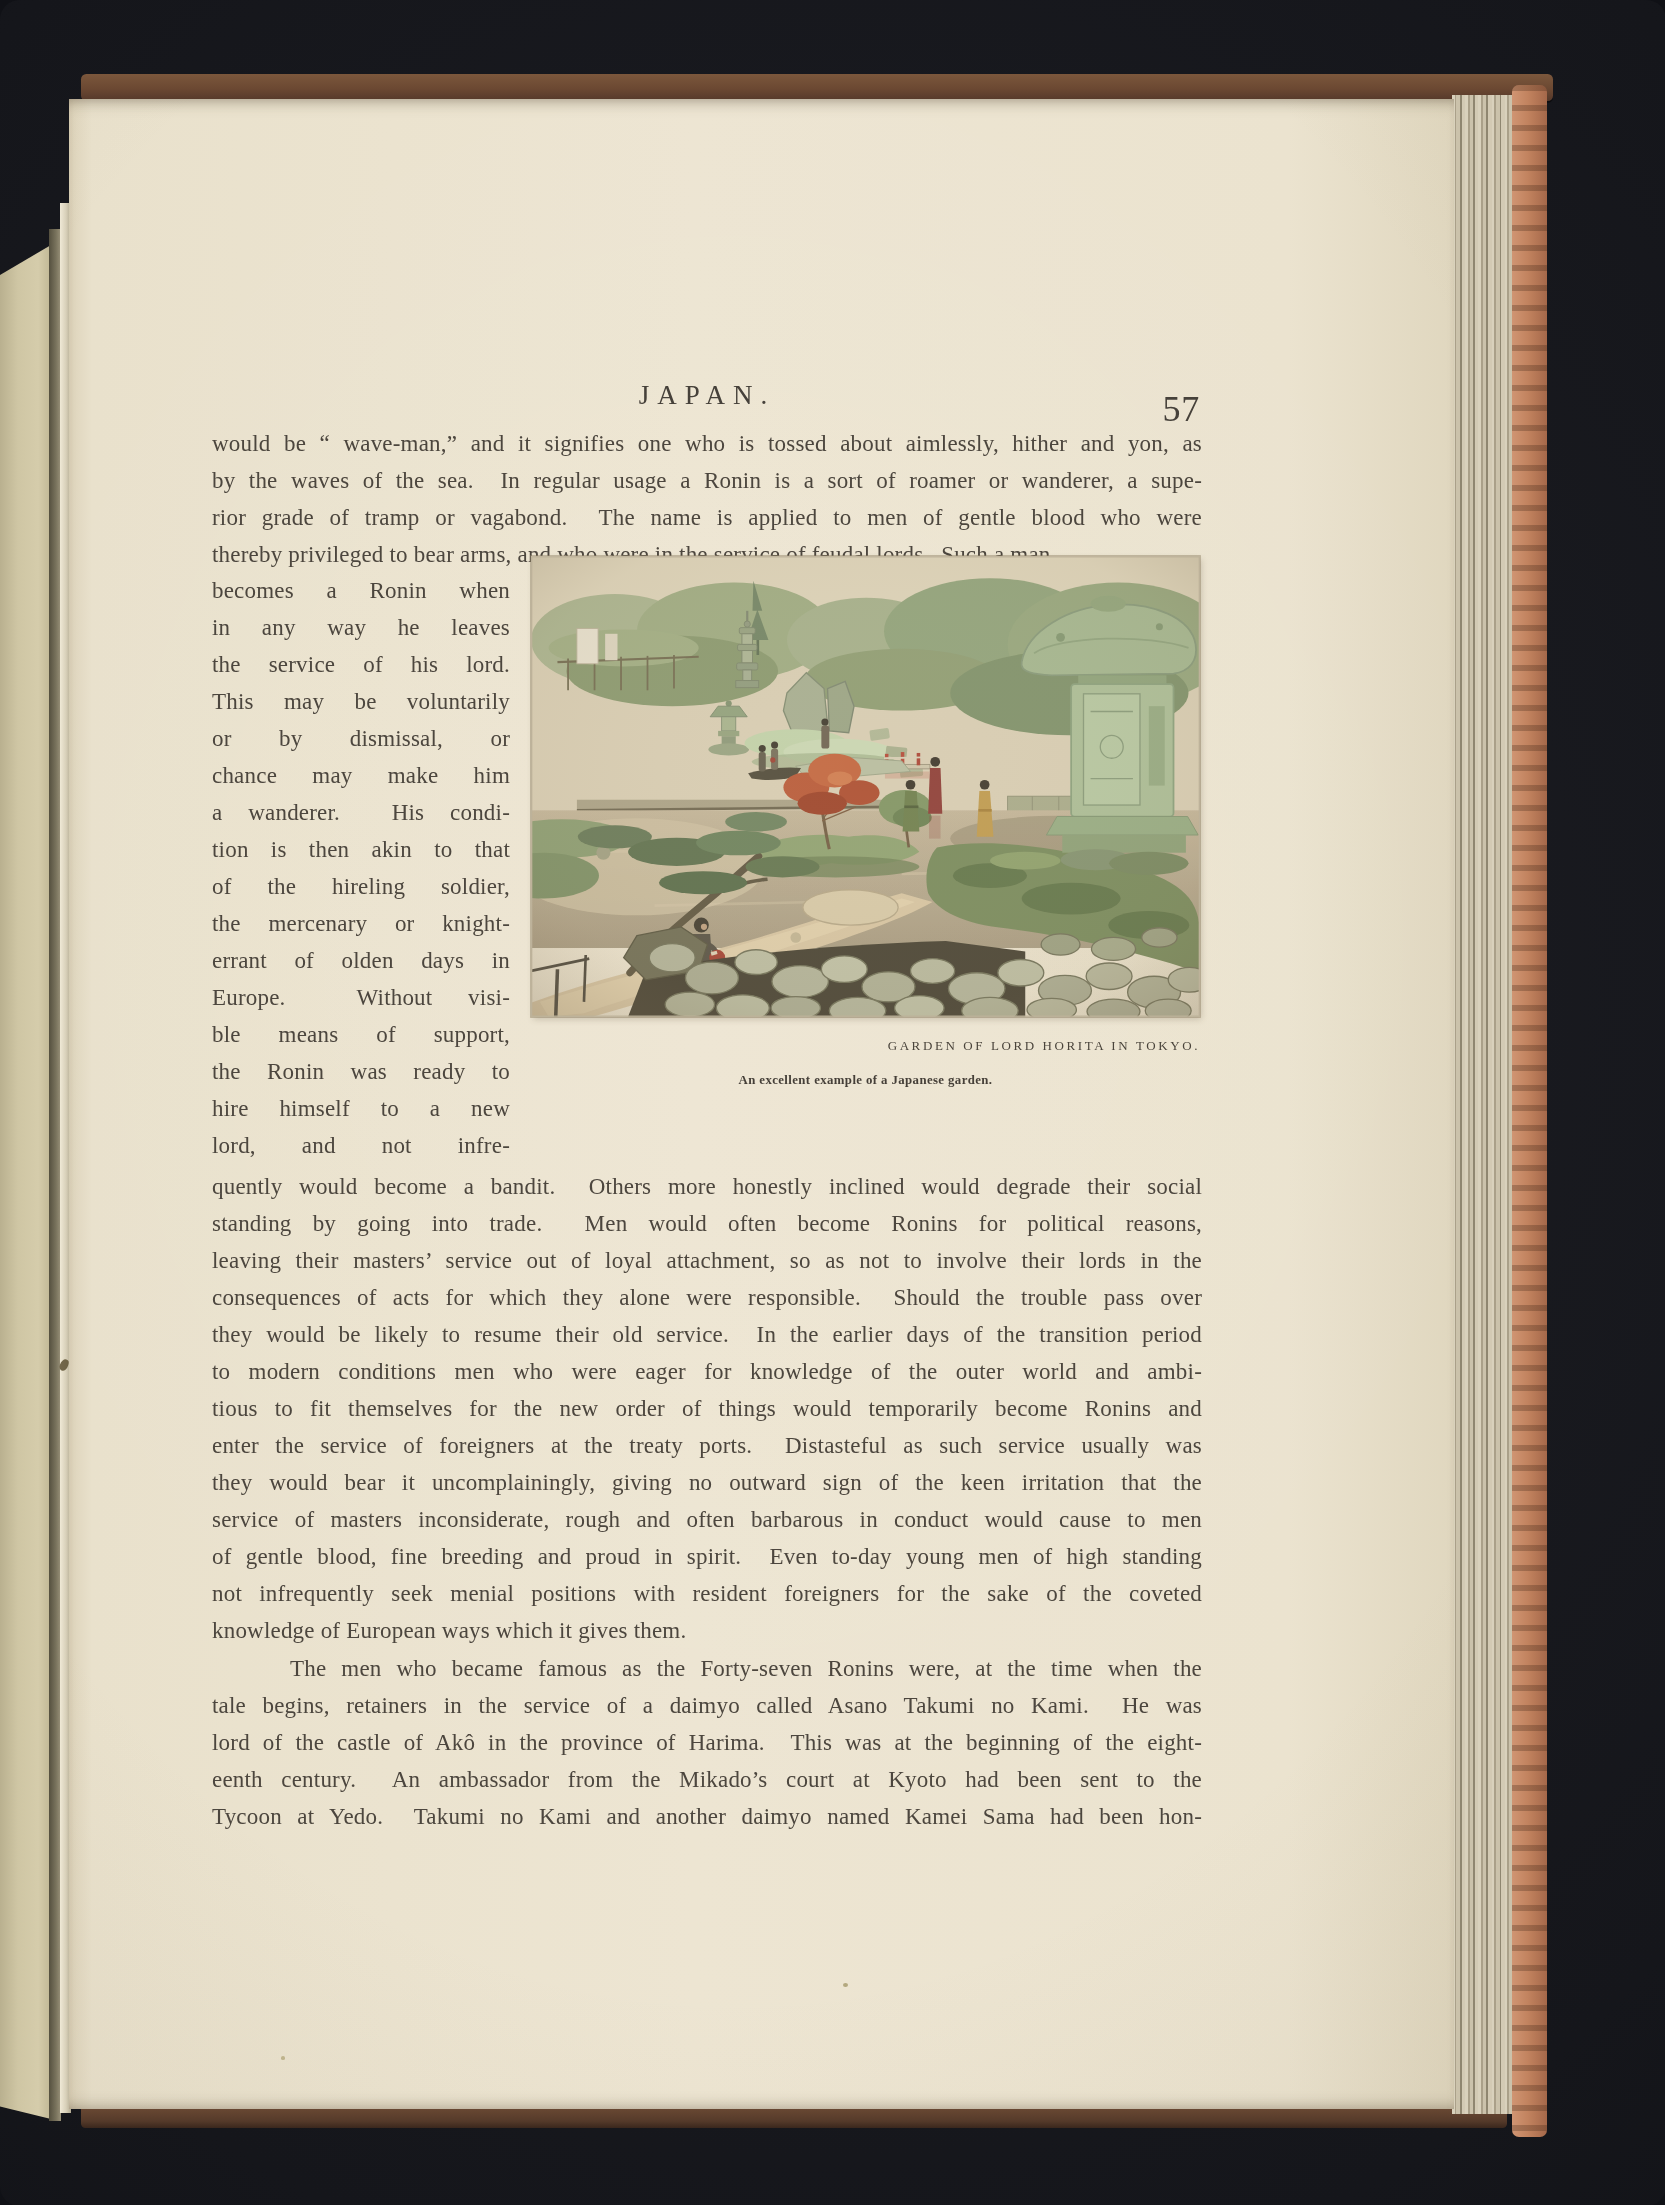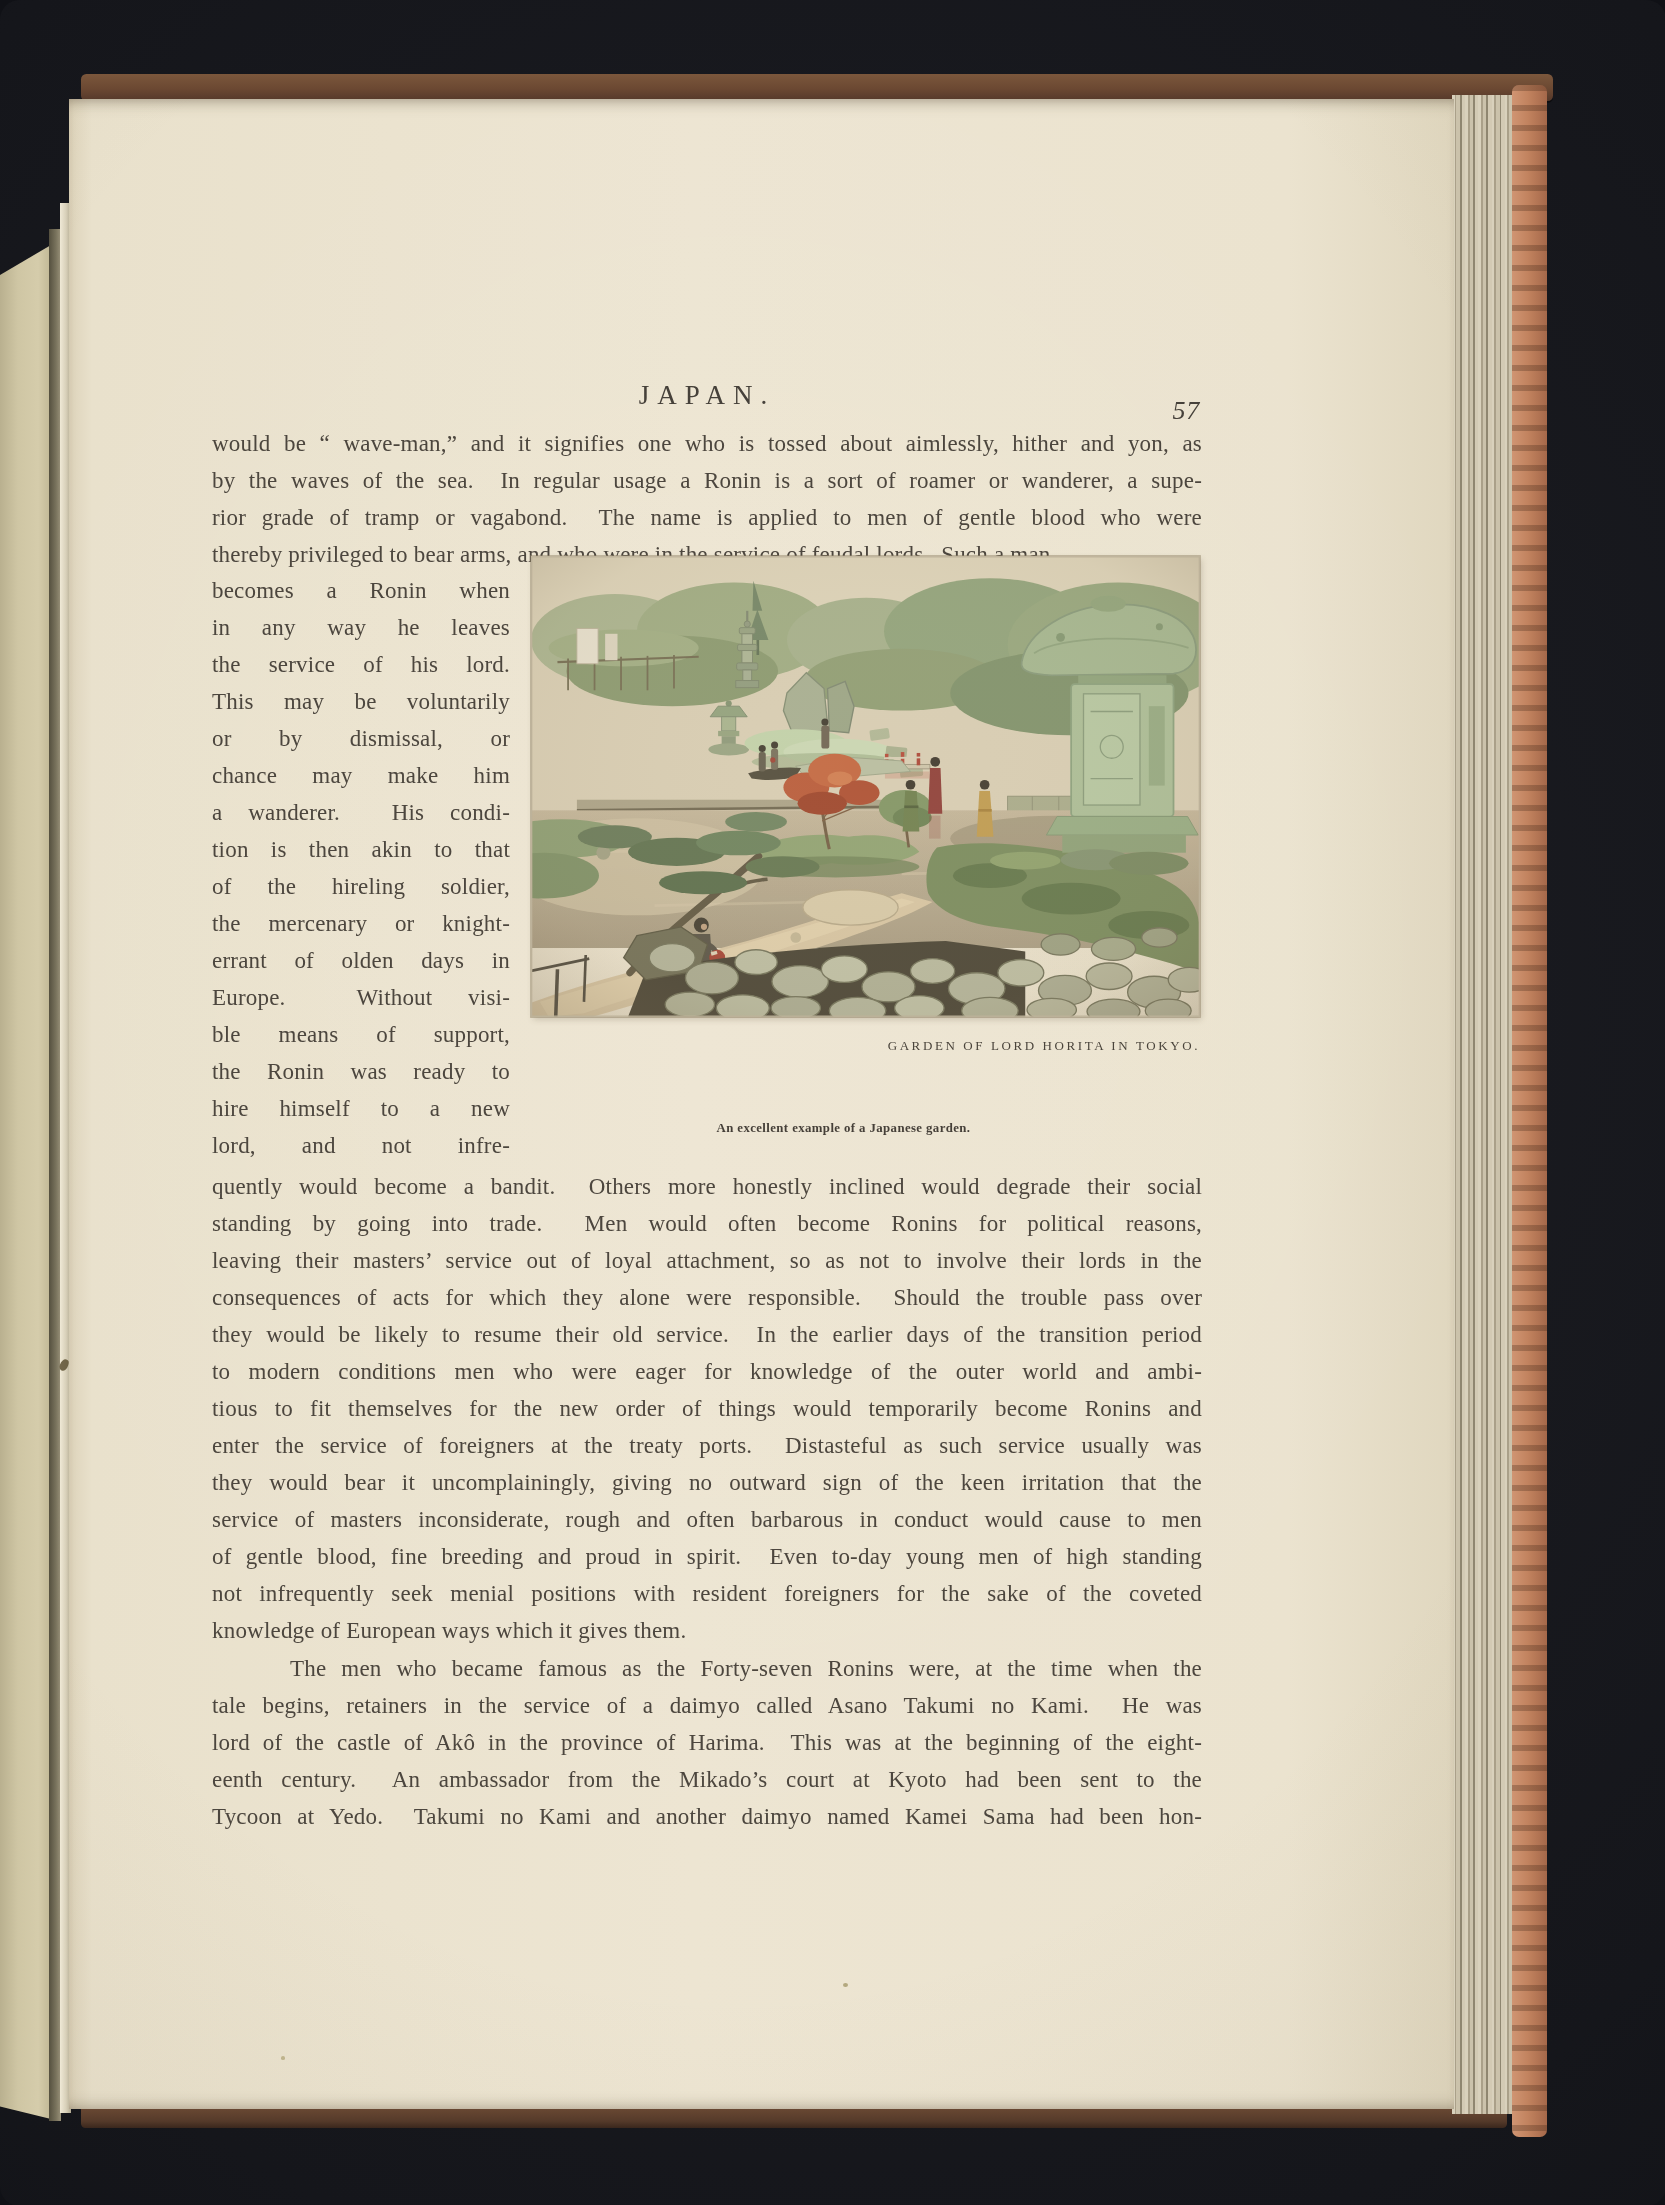--- a/index.html
+++ b/index.html
@@ -31,21 +31,21 @@
   
   .page{left:69px;top:99px;width:1385px;height:2010px;
     background:
       radial-gradient(115% 95% at 48% 42%, rgba(255,255,255,.06) 0%, rgba(255,255,255,0) 55%, rgba(118,100,70,.13) 100%),
       linear-gradient(90deg,#ddd3ba 0,#e9e1cc 23px,#ede5d2 45%,#ebe3cf 88%,#e0d7bf 100%);
     box-shadow:inset 0 12.4px 16px -12.4px rgba(70,55,35,.55), inset 0 -12.4px 16px -12.4px rgba(70,55,35,.45);}
 
   
   .running-head{left:212px;top:379px;width:990px;height:39px;}
   .head-title{left:0;right:0;top:0;text-align:center;font-size:27px;letter-spacing:8px;color:#46413a;}
-  .page-num{right:1.8px;top:16px;font-size:26px;letter-spacing:0.9px;color:#46413a;font-style:italic;}
+  .page-num{right:1.8px;top:8px;font-size:36px;letter-spacing:0.9px;color:#46413a;}
 
   
   .tblock{color:#4c463e;margin-top:12px;}
   .tline{position:static;display:block;height:37px;font-size:23px;line-height:37px;
     letter-spacing:0.2px;white-space:pre-wrap;text-align:justify;text-align-last:justify;color:#4c463e;}
   .tline-end{text-align-last:left;}
   .intro-block{left:212px;top:413px;width:990px;}
   .left-col{left:212px;top:559px;width:298px;}
   .cont-block{left:212px;top:1156px;width:990px;}
   .tale-block{left:212px;top:1637px;width:990px;}
@@ -352,21 +352,21 @@
           <circle cx="712" cy="80" r="4" fill="#7f9671"></circle>
         </g>
 
         <rect x="0" y="0" width="758" height="522" fill="#d8c49e" opacity=".12"></rect>
         <rect x="0" y="0" width="758" height="522" fill="url(#vig)"></rect>
         <rect x="0.75" y="0.75" width="756.5" height="520.5" fill="none" stroke="#bdb29a" stroke-width="1.5"></rect>
       </svg>
     </figure>
 
     <div class="photo-caption" style="left:462px;top:939px;">GARDEN OF LORD HORITA IN TOKYO.</div>
-    <div class="photo-subcaption" style="left:440px;top:974px;margin-top:48px;">An excellent example of a Japanese garden.</div>
+    <div class="photo-subcaption" style="left:462px;top:974px;">An excellent example of a Japanese garden.</div>
 
     <div class="tblock tale-block" style="left:143px;top:1539px;">
         <div class="tline" style="text-indent: 78px;">The men who became famous as the Forty-seven Ronins were, at the time when the</div>
         <div class="tline">tale begins, retainers in the service of a daimyo called Asano Takumi no Kami.  He was</div>
         <div class="tline">lord of the castle of Akô in the province of Harima.  This was at the beginning of the eight-</div>
         <div class="tline">eenth century.  An ambassador from the Mikado’s court at Kyoto had been sent to the</div>
         <div class="tline">Tycoon at Yedo.  Takumi no Kami and another daimyo named Kamei Sama had been hon-</div>
       </div>
 
     <div class="tblock cont-block" style="left:143px;top:1057px;">

